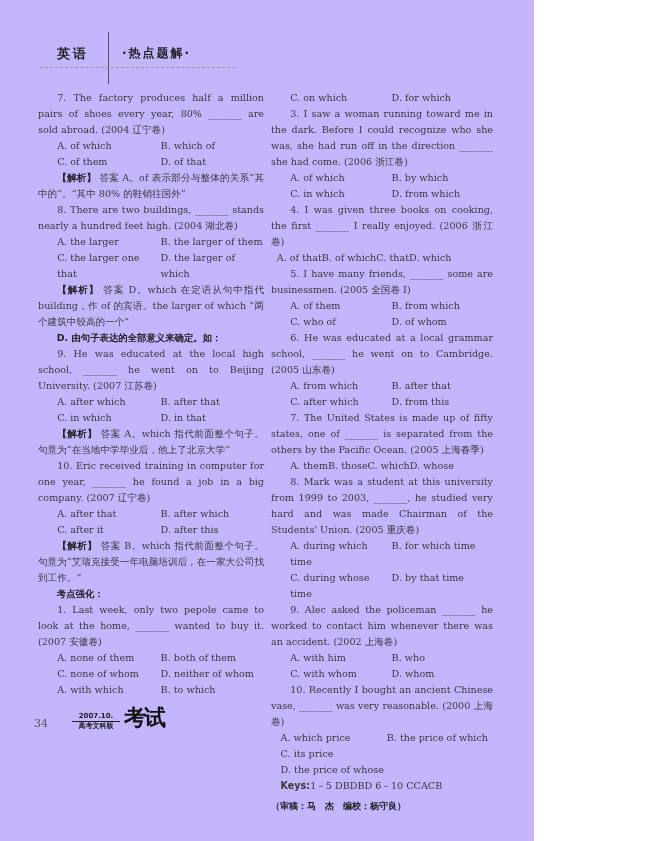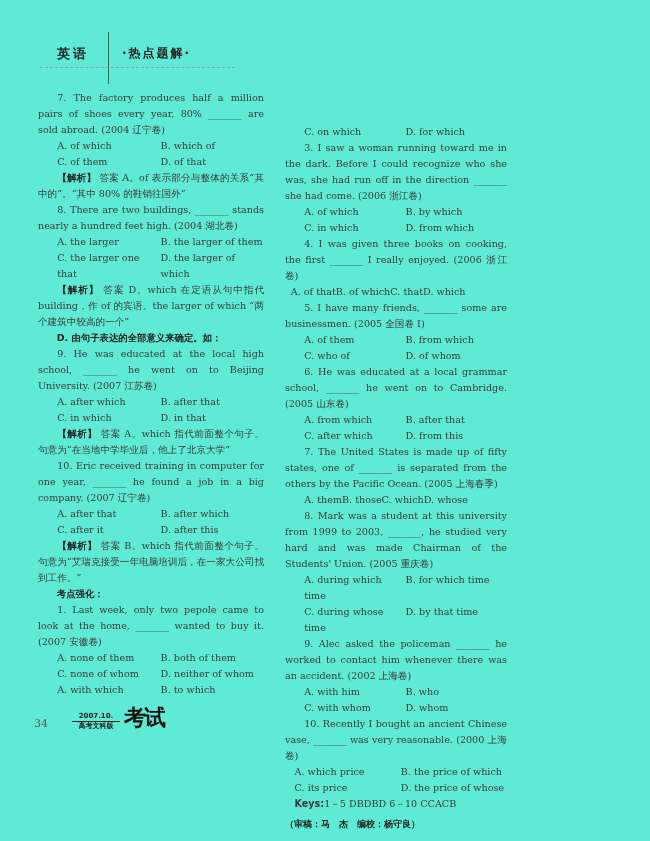--- a/index.html
+++ b/index.html
@@ -1,32 +1,32 @@
 <!DOCTYPE html>
 <html><head>
 <meta charset="utf-8">
 <style>
   html, body { margin: 0; padding: 0; background: #ffffff; }
   body { width: 650px; height: 841px; position: relative; overflow: hidden;
          font-family: "DejaVu Serif", "Liberation Serif", serif; color: #333; }
-  .page { position: absolute; left: 0; top: 0; width: 650px; height: 841px; background: #5eead4; }
+  .page { position: absolute; left: 0; top: 0; width: 534px; height: 841px; background: #c4b5fd; }
 
   
   .hdr-subject { position: absolute; left: 57px; top: 45px; font-size: 13px; font-weight: bold;
                  letter-spacing: 3px; color: #222; font-family: "DejaVu Sans", sans-serif; }
   .hdr-vline { position: absolute; left: 108px; top: 32px; width: 1px; height: 52px; background: #555; }
   .hdr-section { position: absolute; left: 122px; top: 45px; font-size: 12px; font-weight: bold;
                  letter-spacing: 2px; color: #222; font-family: "DejaVu Sans", sans-serif; }
   .hdr-rule { position: absolute; left: 40px; top: 67px; width: 195px; height: 0;
               border-top: 1px dashed #999; }
 
   
   .col { position: absolute; top: 90px; font-size: 9.6px; line-height: 16px; color: #3a3a3a; }
   .col-left { left: 38px; width: 226px; }
-  .col-right { left: 285px; width: 222px; margin-top: 34px; }
+  .col-right { left: 271px; width: 222px; }
 
   .p { margin: 0; text-align: justify; text-indent: 2em; }
   .opts { display: flex; margin: 0; padding-left: 2em; }
   .opts span { flex: 0 0 50%; }
   .opts4 { display: flex; margin: 0; padding-left: 0.6em; }
   .jx { margin: 0; text-indent: 2em; text-align: justify; }
   .jx-tag { font-weight: bold; color: #222; font-family: "DejaVu Sans", sans-serif; }
   .bold-line { margin: 0; text-indent: 2em; font-weight: bold; color: #222;
                font-family: "DejaVu Sans", sans-serif; font-size: 9.4px; }
   .keys { margin: 0; padding-left: 1em; }
@@ -216,21 +216,21 @@
         <span>D. whom</span>
       </div>
     </div>
 
     <div>
       <p class="p">10. Recently I bought an ancient Chinese vase, _______ was very reasonable. (2000 上海卷)</p>
       <div class="opts" style="padding-left:1em;">
         <span>A. which price</span>
         <span>B. the price of which</span>
       </div>
-      <div class="opts" style="padding-left:1em;">
+      <div class="opts" style="padding-left:1em;flex-direction:column;">
         <span>C. its price</span>
         <span>D. the price of whose</span>
       </div>
     </div>
 
     <p class="keys"><b>Keys:</b><span>1－5 DBDBD 6－10 CCACB</span></p>
     <p class="credits">（审稿：马　杰　编校：杨守良）</p>
   </div>
 
   <div class="pgnum">34</div>

